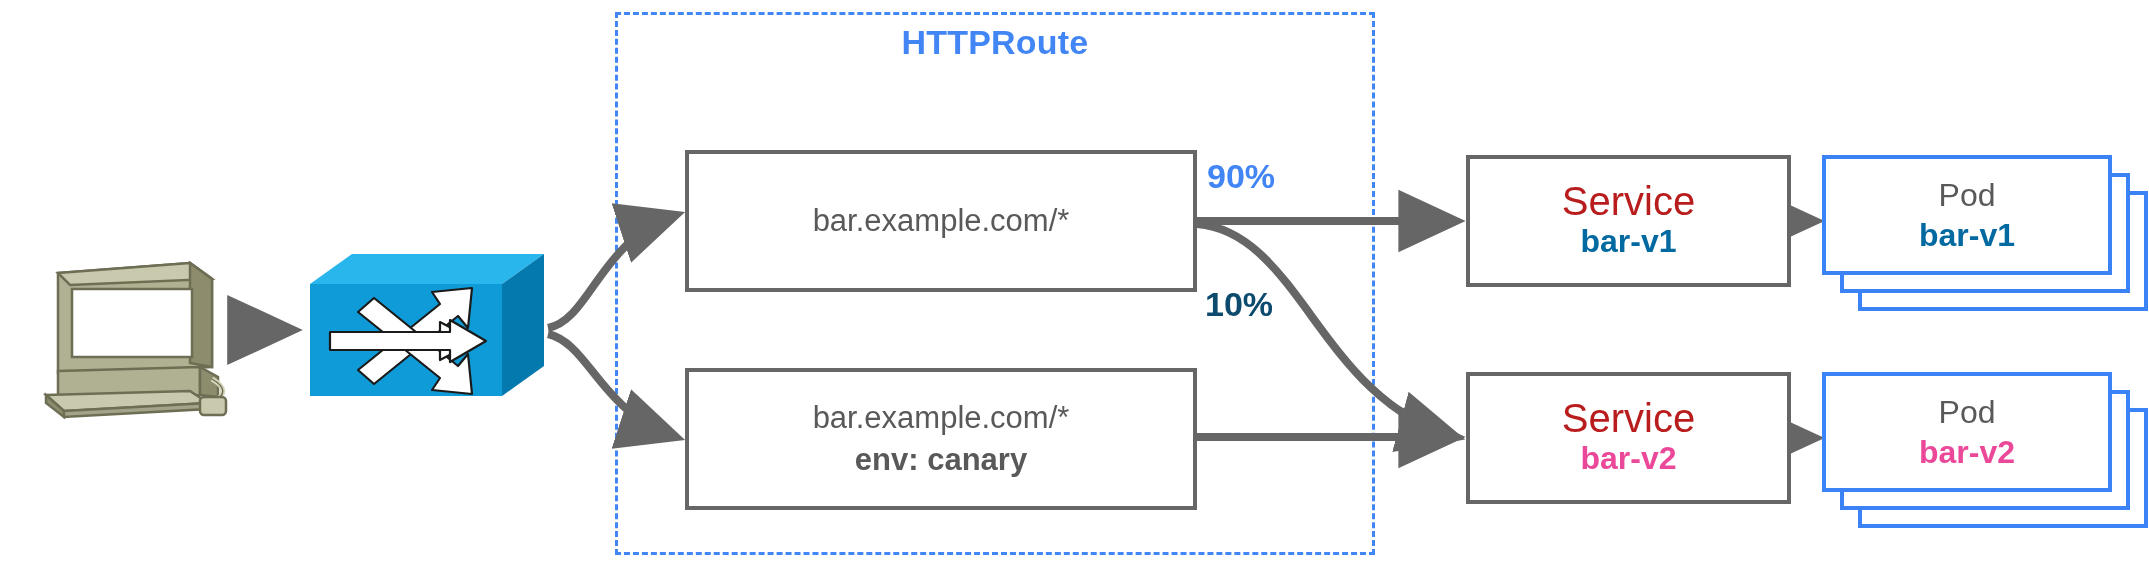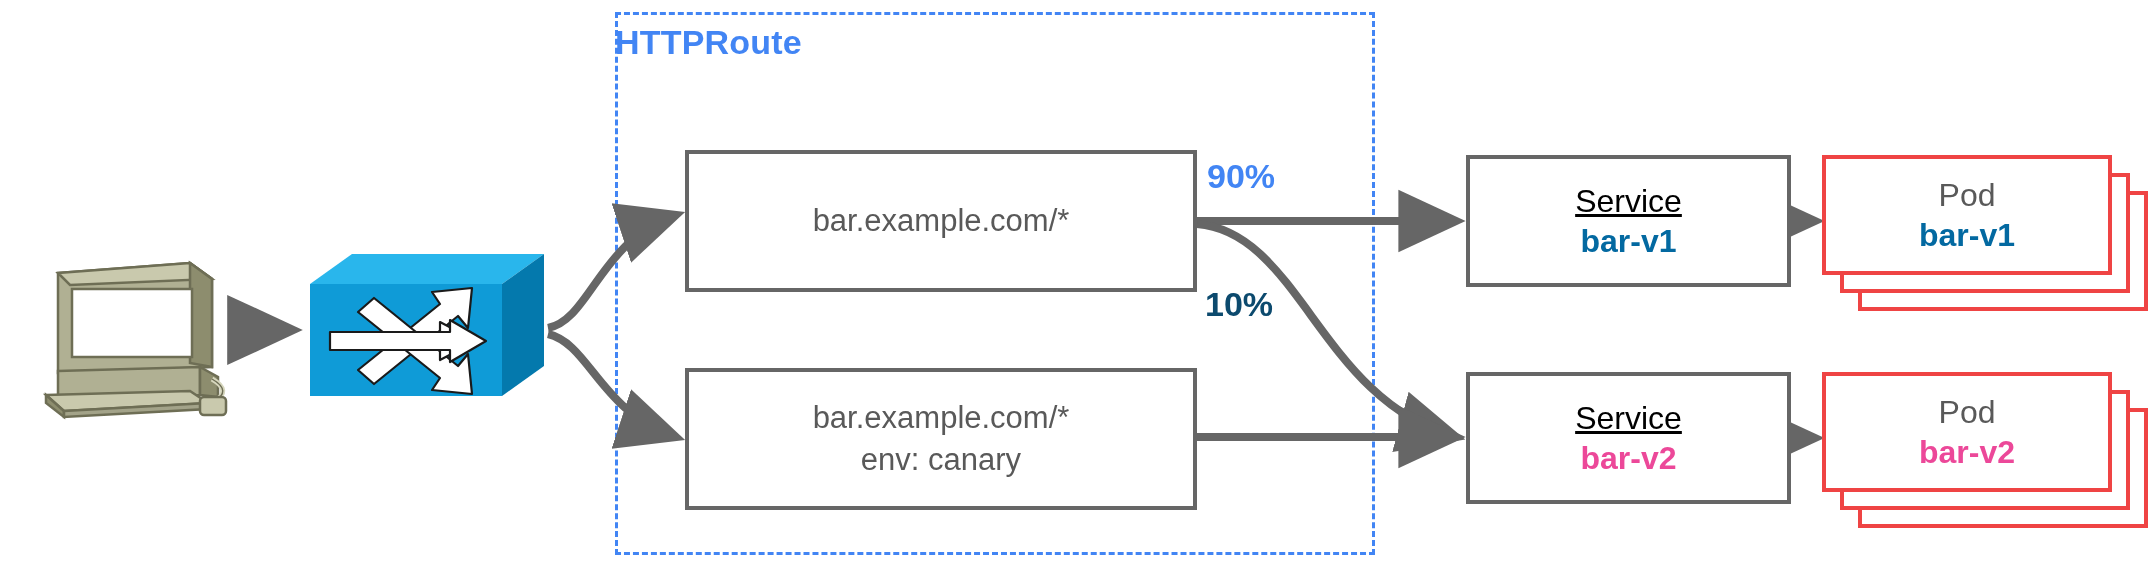--- a/index.html
+++ b/index.html
@@ -10,21 +10,21 @@
 
   
   #httproute-region{
     left:615px; top:12px; width:760px; height:543px;
     border:3px dashed #4285f4;
     box-sizing:border-box;
     background:transparent;
   }
   #httproute-title{
     left:615px; top:18px; width:760px;
-    text-align:left;
+    text-align:center;
     color:#4285f4;
     font-size:34px;
     font-weight:bold;
     line-height:48px;
     letter-spacing:0.2px;
   }
   #httproute-title div{white-space:nowrap;}
 
   
   .box{
@@ -34,43 +34,43 @@
     display:flex;
     flex-direction:column;
     align-items:center;
     justify-content:center;
     text-align:center;
     color:#595959;
     font-size:31px;
     line-height:42px;
   }
   .box .l1{white-space:nowrap;}
-  .box .l2{white-space:nowrap;}
+  .box .l2{white-space:nowrap;font-weight:bold;}
 
   
   #route-box-1{left:685px; top:150px; width:512px; height:142px;}
   #route-box-2{left:685px; top:368px; width:512px; height:142px;}
 
   
   #service-v1{left:1466px; top:155px; width:325px; height:132px;}
   #service-v2{left:1466px; top:372px; width:325px; height:132px;}
-  .svc-title{color:#000000;font-size:32px;line-height:40px;text-decoration:underline;}
+  .svc-title{color:#b91c1c;font-size:40px;line-height:40px;}
   .svc-name{font-weight:bold;font-size:32px;line-height:40px;}
   .c-blue{color:#0369a1;}
   .c-green{color:#ec4899;}
 
   
   .pod-stack{width:325px;height:132px;}
   #pod-stack-1{left:1822px; top:155px;}
   #pod-stack-2{left:1822px; top:372px;}
   .pod-card{
     position:absolute;
     width:290px;height:120px;
     box-sizing:border-box;
-    border:4px solid #ef4444;
+    border:4px solid #3b82f6;
     background:#ffffff;
   }
   .pod-card.back2{left:36px;  top:36px;  z-index:1;}
   .pod-card.back1{left:18px;  top:18px;  z-index:2;}
   .pod-card.front{left:0px;   top:0px;   z-index:3;
     display:flex;flex-direction:column;align-items:center;justify-content:center;}
   .pod-title{color:#595959;font-size:32px;line-height:40px;}
   .pod-name{font-weight:bold;font-size:32px;line-height:40px;}
 
   

